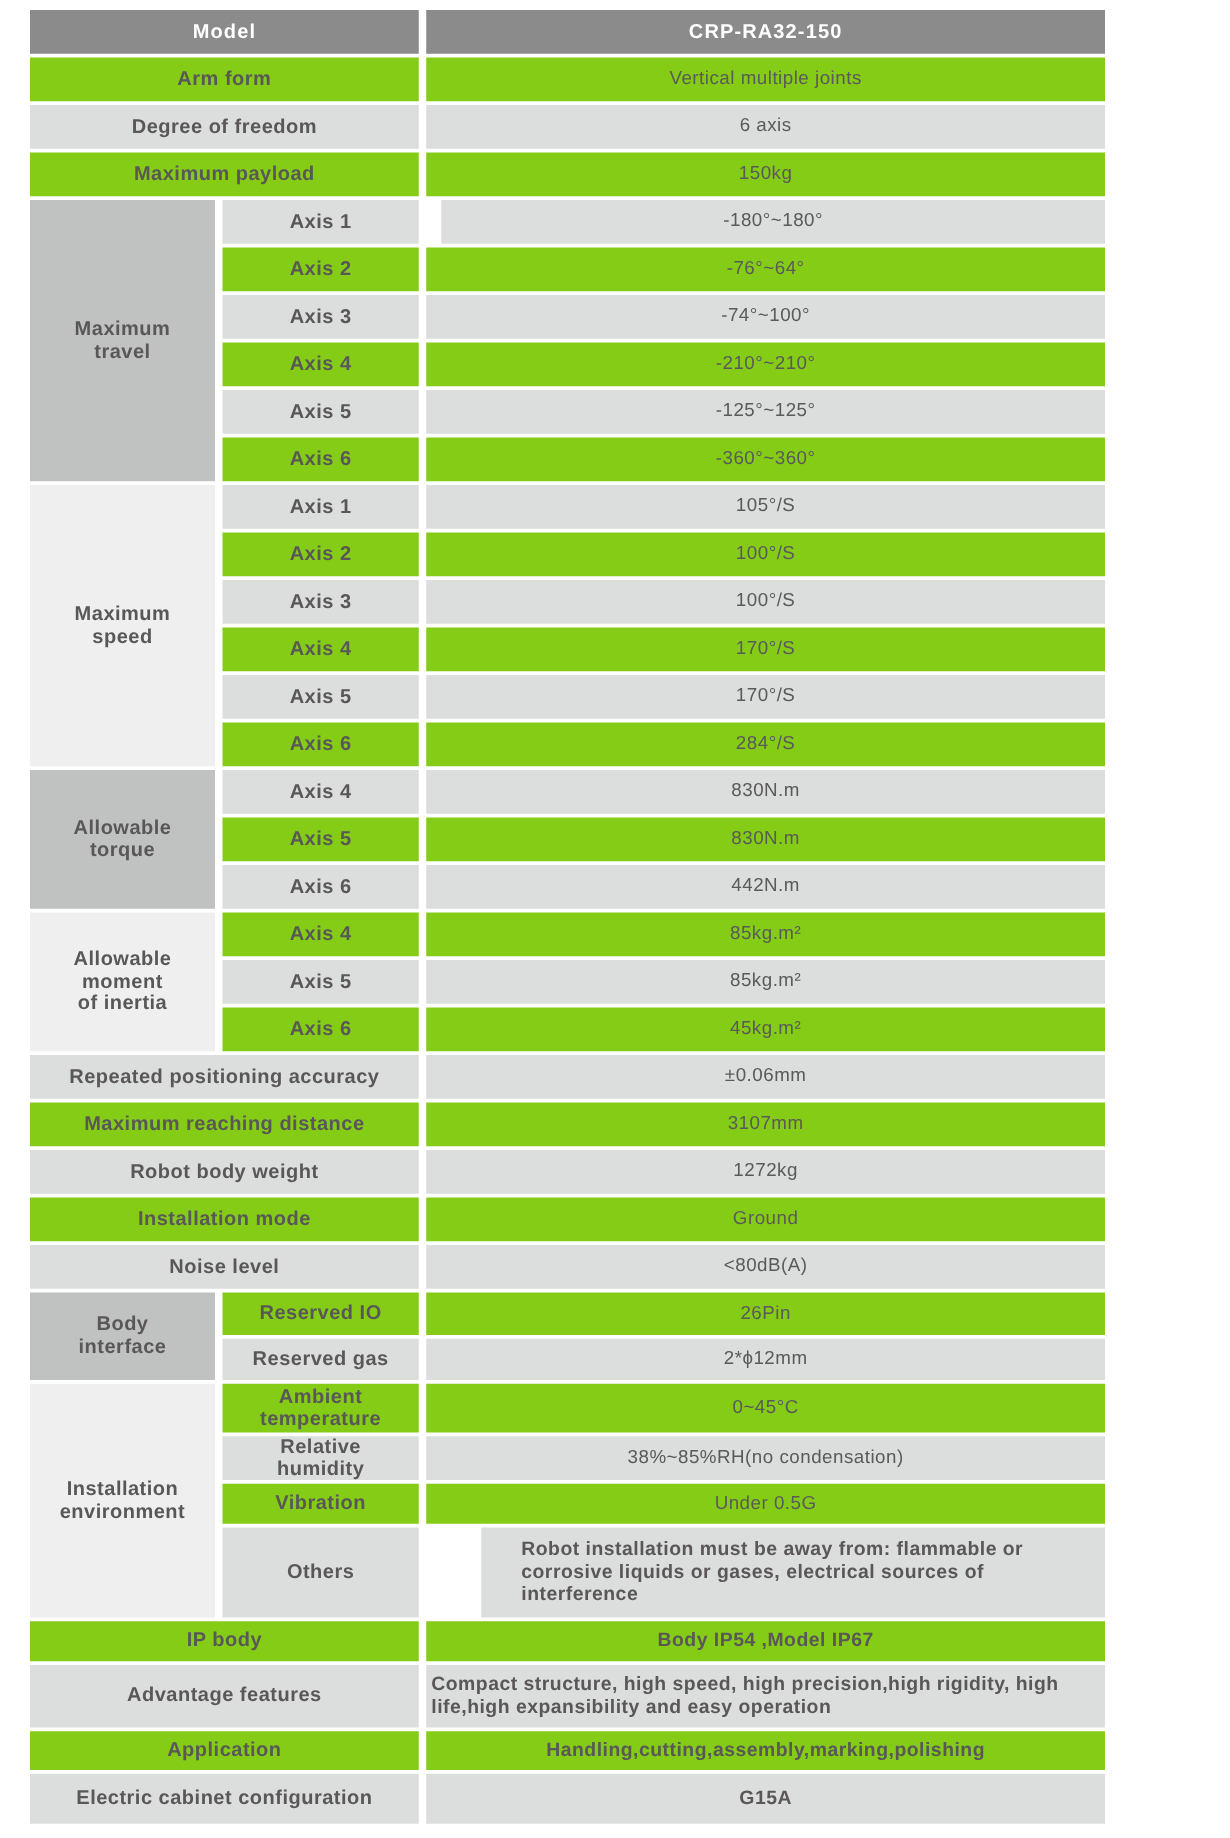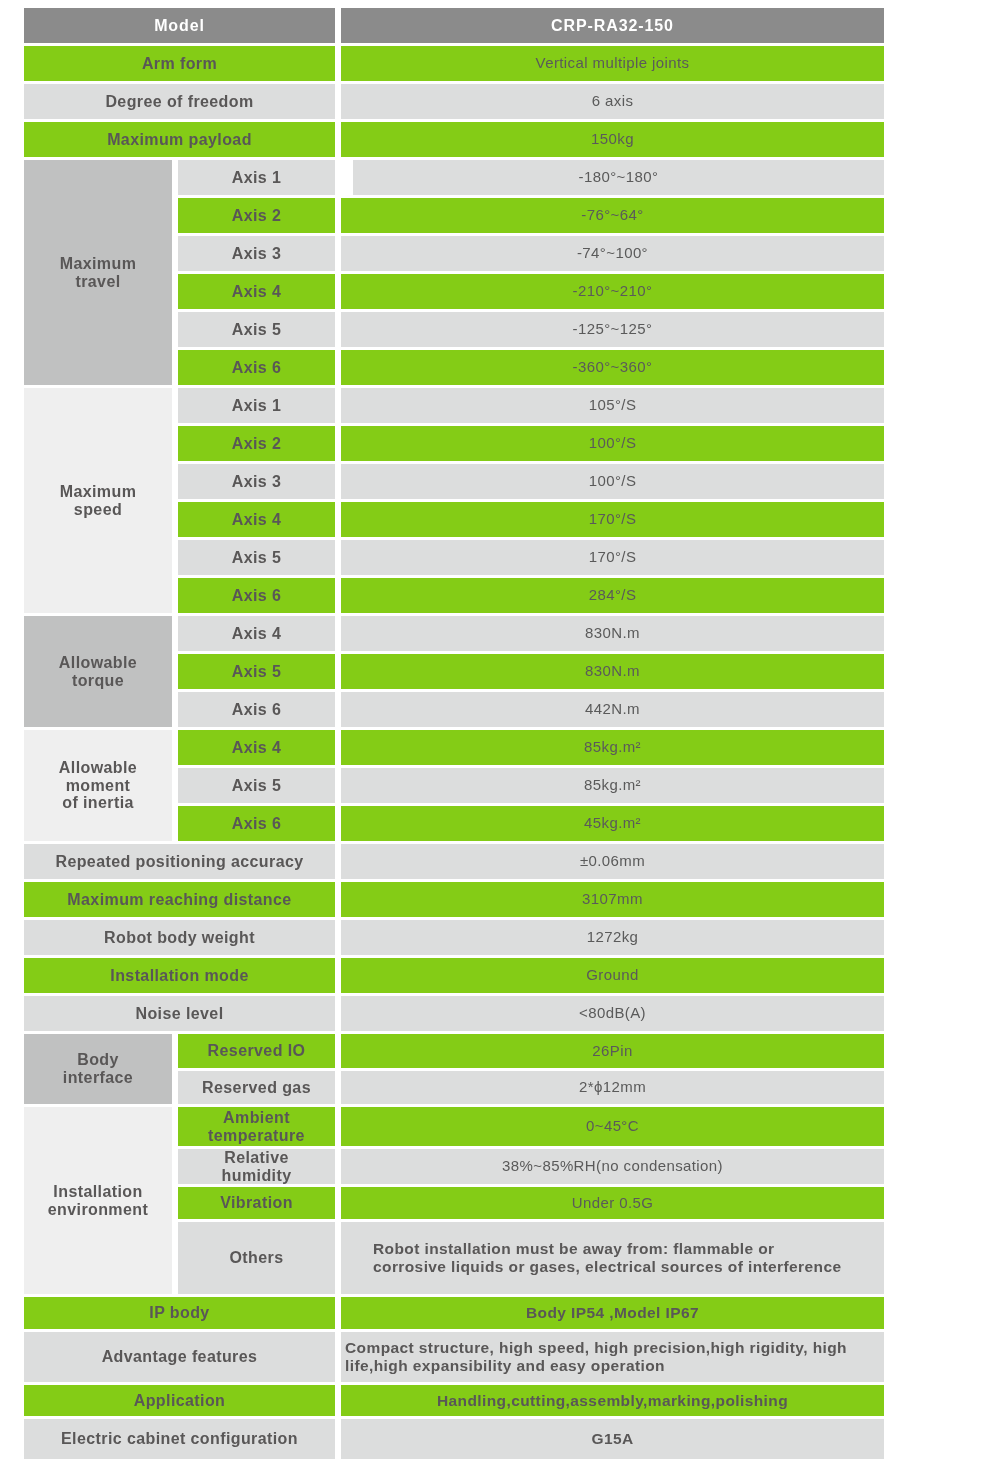--- a/index.html
+++ b/index.html
@@ -131,21 +131,21 @@
 environment</div>
     <div class="cell label shade-white" style="grid-column: 2; grid-row-start: 30;">Ambient
 temperature</div>
     <div class="cell value shade-white" style="grid-column: 3; grid-row-start: 30;">0~45°C</div>
     <div class="cell label shade-gray" style="grid-column: 2; grid-row-start: 31;">Relative
 humidity</div>
     <div class="cell value shade-gray" style="grid-column: 3; grid-row-start: 31;">38%~85%RH(no condensation)</div>
     <div class="cell label shade-white" style="grid-column: 2; grid-row-start: 32;">Vibration</div>
     <div class="cell value shade-white" style="grid-column: 3; grid-row-start: 32;">Under 0.5G</div>
     <div class="cell label shade-gray" style="grid-column: 2; grid-row-start: 33;">Others</div>
-    <div class="cell value shade-gray v-bold v-leftpad" style="grid-column: 3; grid-row-start: 33;">Robot installation must be away from: flammable or corrosive liquids or gases, electrical sources of interference</div>
+    <div class="cell value shade-gray v-bold v-leftpad" style="grid-column: 3; grid-row-start: 33; margin-left: 44px;">Robot installation must be away from: flammable or corrosive liquids or gases, electrical sources of interference</div>
     <div class="cell label shade-white" style="grid-column: 1 / 3; grid-row-start: 34;">IP body</div>
     <div class="cell value shade-white v-bold" style="grid-column: 3; grid-row-start: 34;">Body IP54 ,Model IP67</div>
     <div class="cell label shade-gray" style="grid-column: 1 / 3; grid-row-start: 35;">Advantage features</div>
     <div class="cell value shade-gray v-bold v-left" style="grid-column: 3; grid-row-start: 35;">Compact structure, high speed, high precision,high rigidity, high life,high expansibility and easy operation</div>
     <div class="cell label shade-white" style="grid-column: 1 / 3; grid-row-start: 36;">Application</div>
     <div class="cell label shade-gray" style="grid-column: 1 / 3; grid-row-start: 37;">Electric cabinet configuration</div>
     <div class="cell value shade-white v-bold" style="grid-column: 3; grid-row-start: 36;">Handling,cutting,assembly,marking,polishing</div>
     <div class="cell value shade-gray v-bold" style="grid-column: 3; grid-row-start: 37;">G15A</div>
   </div>
 

